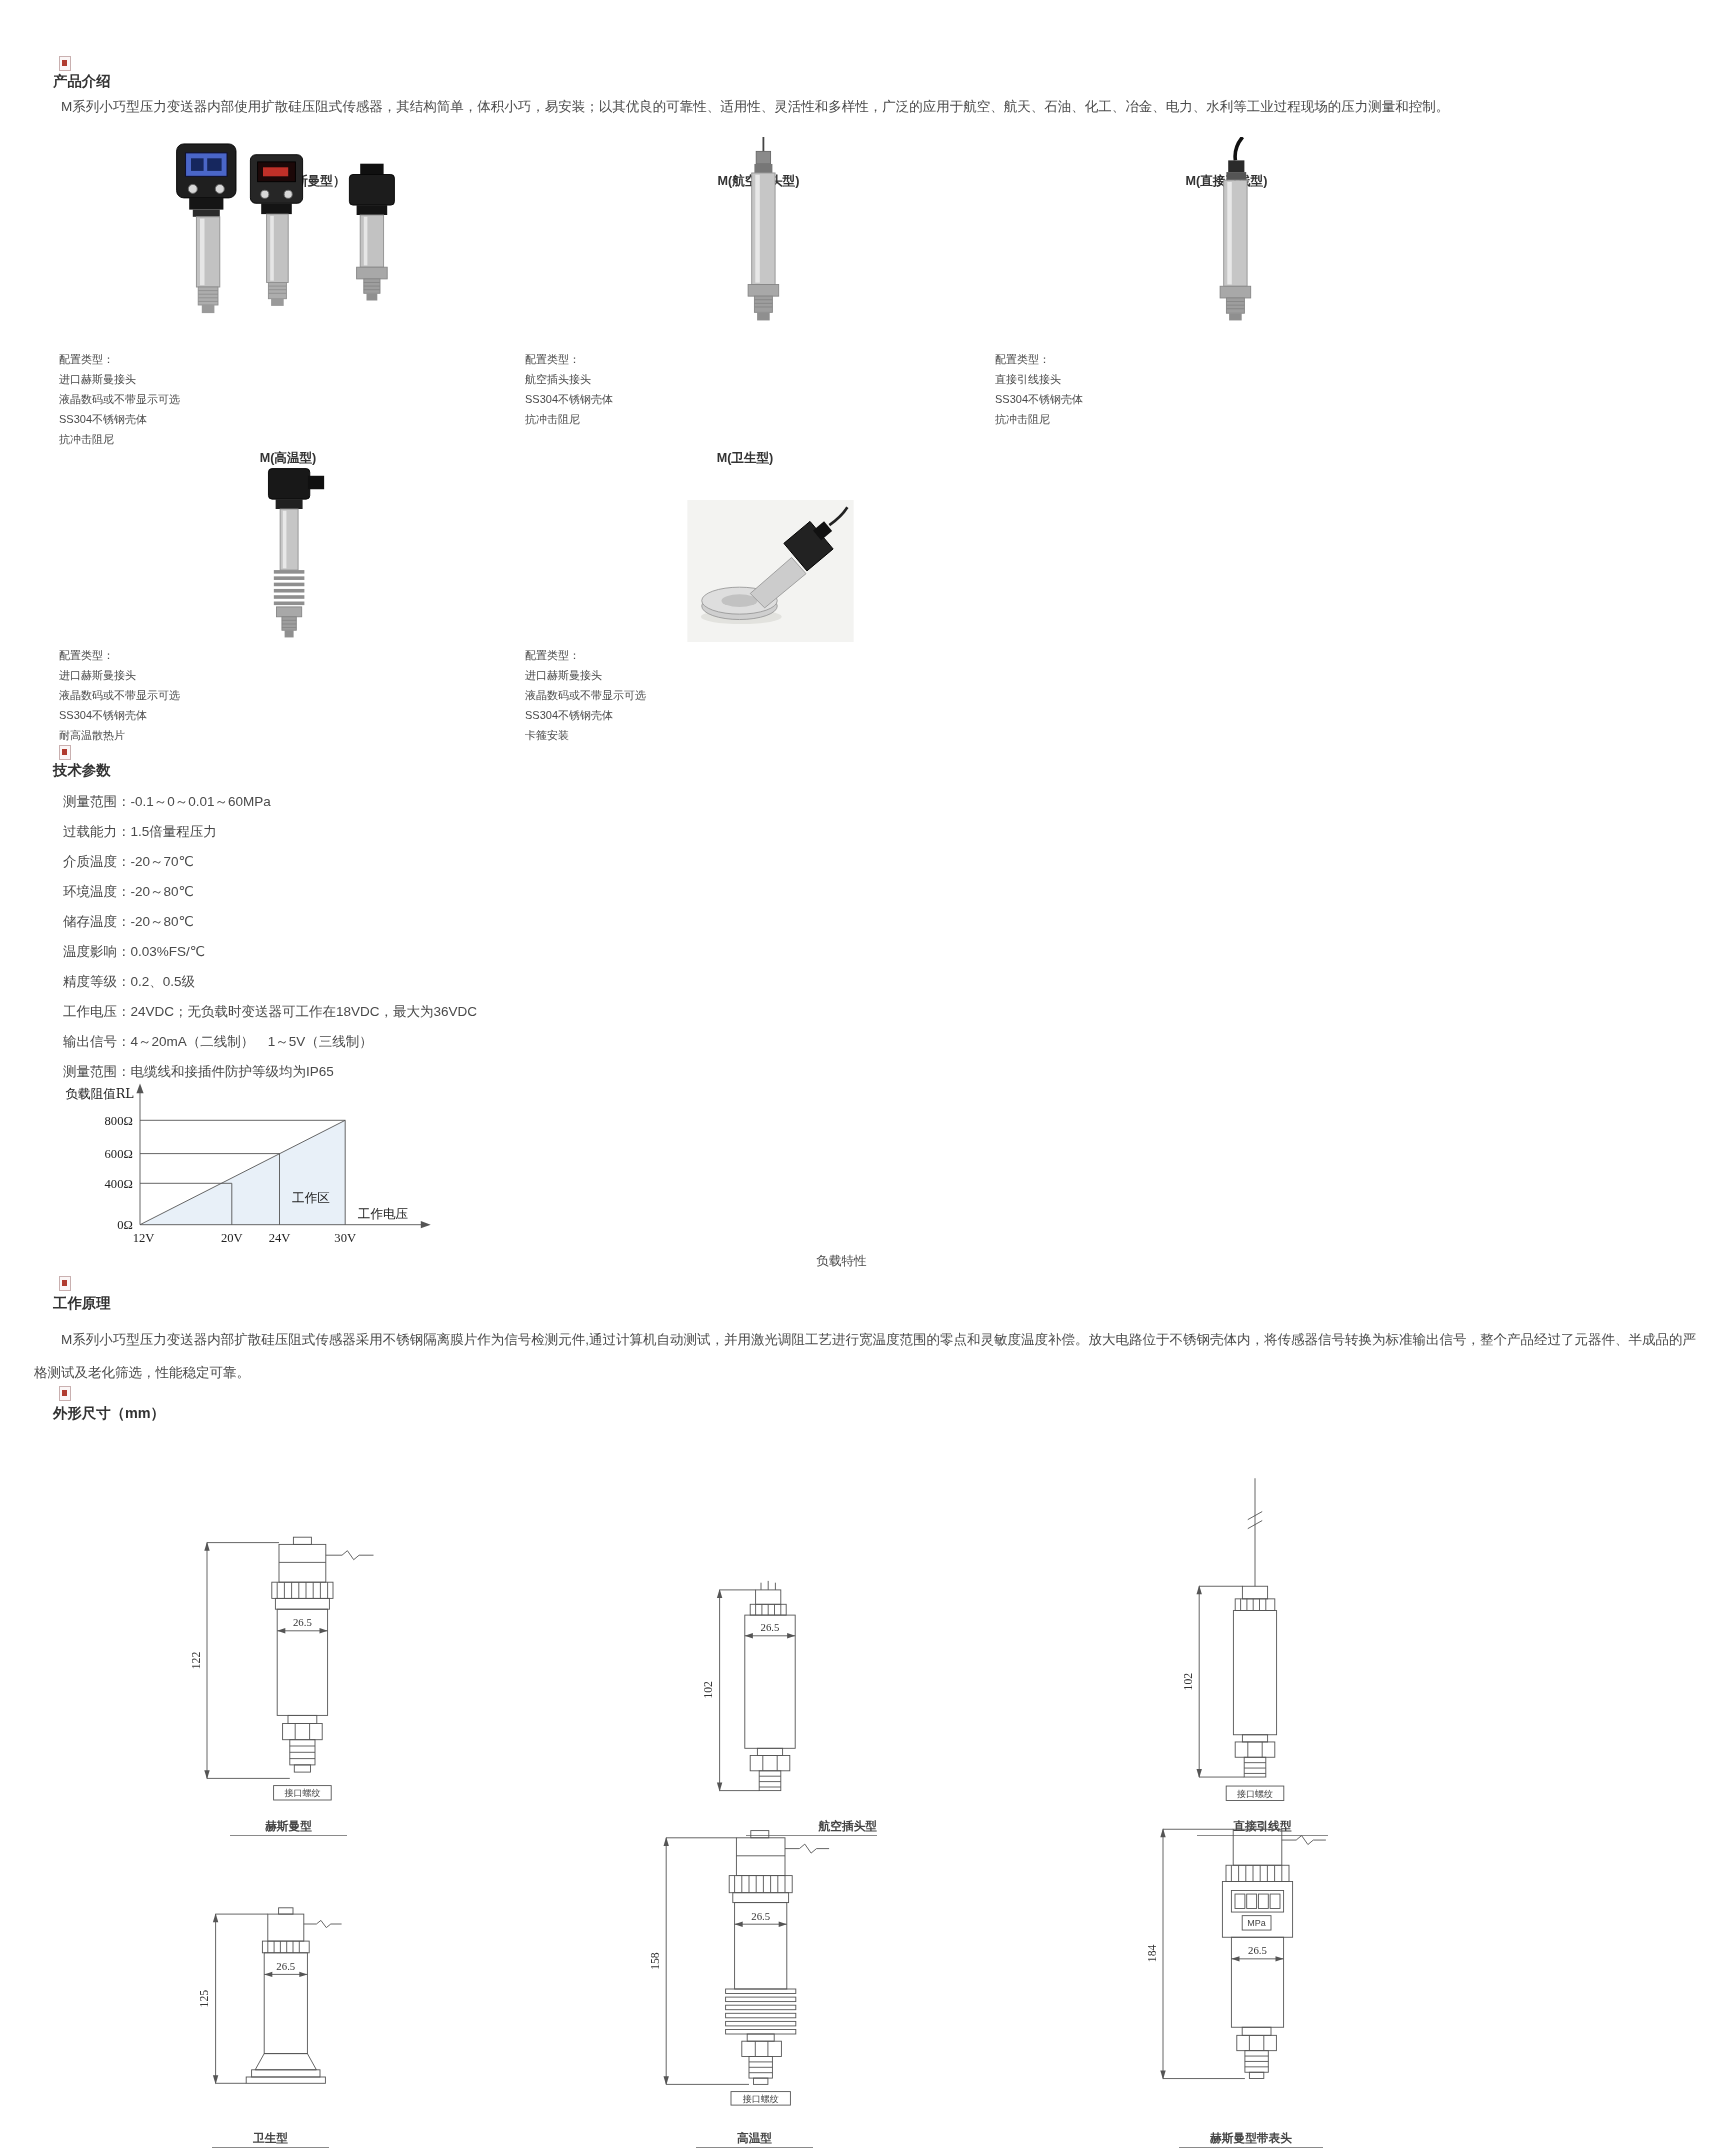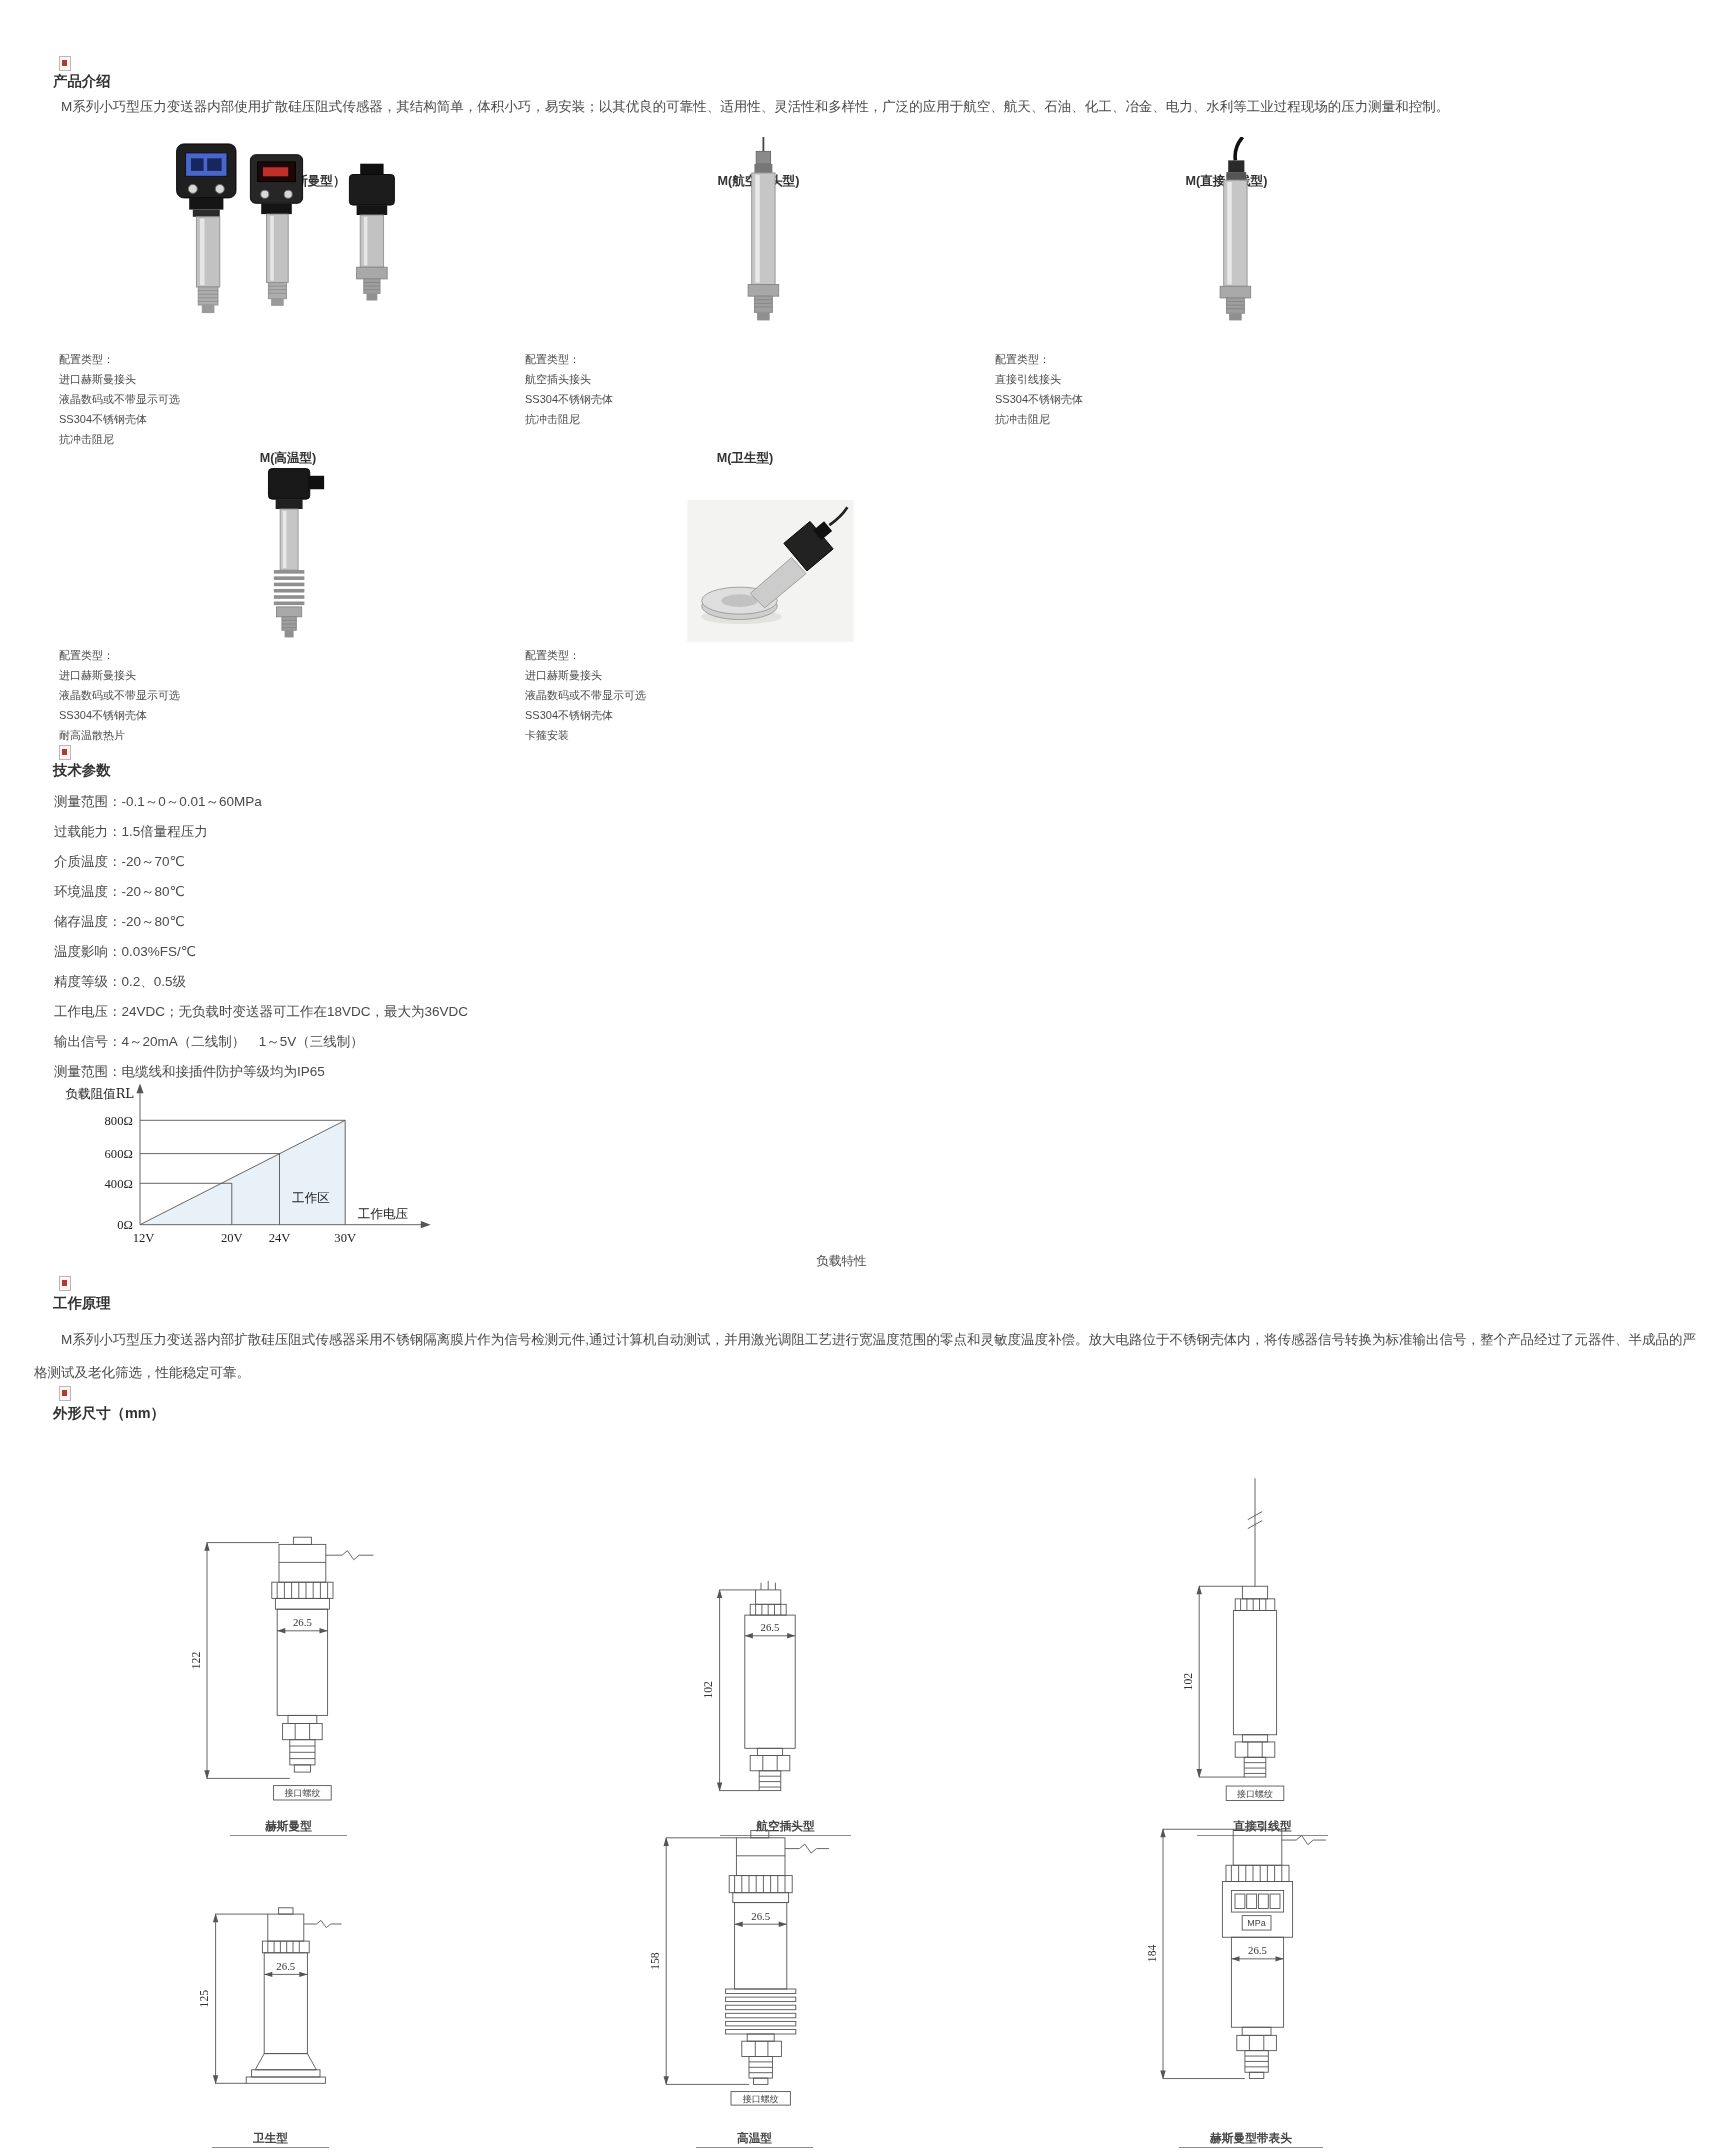--- a/index.html
+++ b/index.html
@@ -166,21 +166,21 @@
   <div class="abs config" style="left:525px;top:645px;">
     <div>配置类型：</div>
     <div>进口赫斯曼接头</div>
     <div>液晶数码或不带显示可选</div>
     <div>SS304不锈钢壳体</div>
     <div>卡箍安装</div>
   </div>
 
   <span class="marker" style="left:59px;top:745px;"></span>
   <div class="abs h1" style="left:53px;top:761px;">技术参数</div>
-  <div class="abs" style="left:54px;top:787px;">
+  <div class="abs" style="left:63px;top:787px;">
     <div class="param">测量范围：-0.1～0～0.01～60MPa</div>
     <div class="param">过载能力：1.5倍量程压力</div>
     <div class="param">介质温度：-20～70℃</div>
     <div class="param">环境温度：-20～80℃</div>
     <div class="param">储存温度：-20～80℃</div>
     <div class="param">温度影响：0.03%FS/℃</div>
     <div class="param">精度等级：0.2、0.5级</div>
     <div class="param">工作电压：24VDC；无负载时变送器可工作在18VDC，最大为36VDC</div>
     <div class="param">输出信号：4～20mA（二线制）　1～5V（三线制）</div>
     <div class="param">测量范围：电缆线和接插件防护等级均为IP65</div>
@@ -265,21 +265,21 @@
     <path class="ln" d="M72,195 v17 M88,195 v17"></path>
     <rect class="ln" x="68" y="212" width="24" height="22"></rect>
     <path class="ln" d="M68,218 h24 M68,224 h24 M68,230 h24"></path>
     <line class="ln" x1="24" y1="11" x2="24" y2="234"></line>
     <path d="M24,10 l-3,10 h6 z" fill="#555"></path>
       <path d="M24,235 l-3,-10 h6 z" fill="#555"></path>
     <line class="ln" x1="24" y1="11" x2="64" y2="11"></line>
       <line class="ln" x1="24" y1="234" x2="68" y2="234"></line>
     <text class="dimtxt" transform="translate(16,122) rotate(-90)" text-anchor="middle">102</text>
   </svg>
-  <div class="abs drawing-name u" style="left:720px;top:1819px;width:131px;">航空插头型</div>
+  <div class="abs drawing-name u" style="left:746px;top:1819px;width:131px;text-align:right;">航空插头型</div>
 
   <svg class="abs" style="left:1165px;top:1478px;" width="180" height="338" viewBox="0 0 200 375">
     <line class="ln" x1="100" y1="0" x2="100" y2="120"></line>
     <path class="ln" d="M92,46 l16,-9 M92,56 l16,-9"></path>
     <rect class="ln" x="86" y="120" width="28" height="14"></rect>
     <rect class="ln" x="78" y="134" width="44" height="13"></rect>
     <path class="ln" d="M84,134 v13 M91,134 v13 M98,134 v13 M105,134 v13 M112,134 v13"></path>
     <rect class="ln" x="76" y="147" width="48" height="138"></rect>
     <rect class="ln" x="86" y="285" width="28" height="8"></rect>
     <rect class="ln" x="78" y="293" width="44" height="17"></rect>

